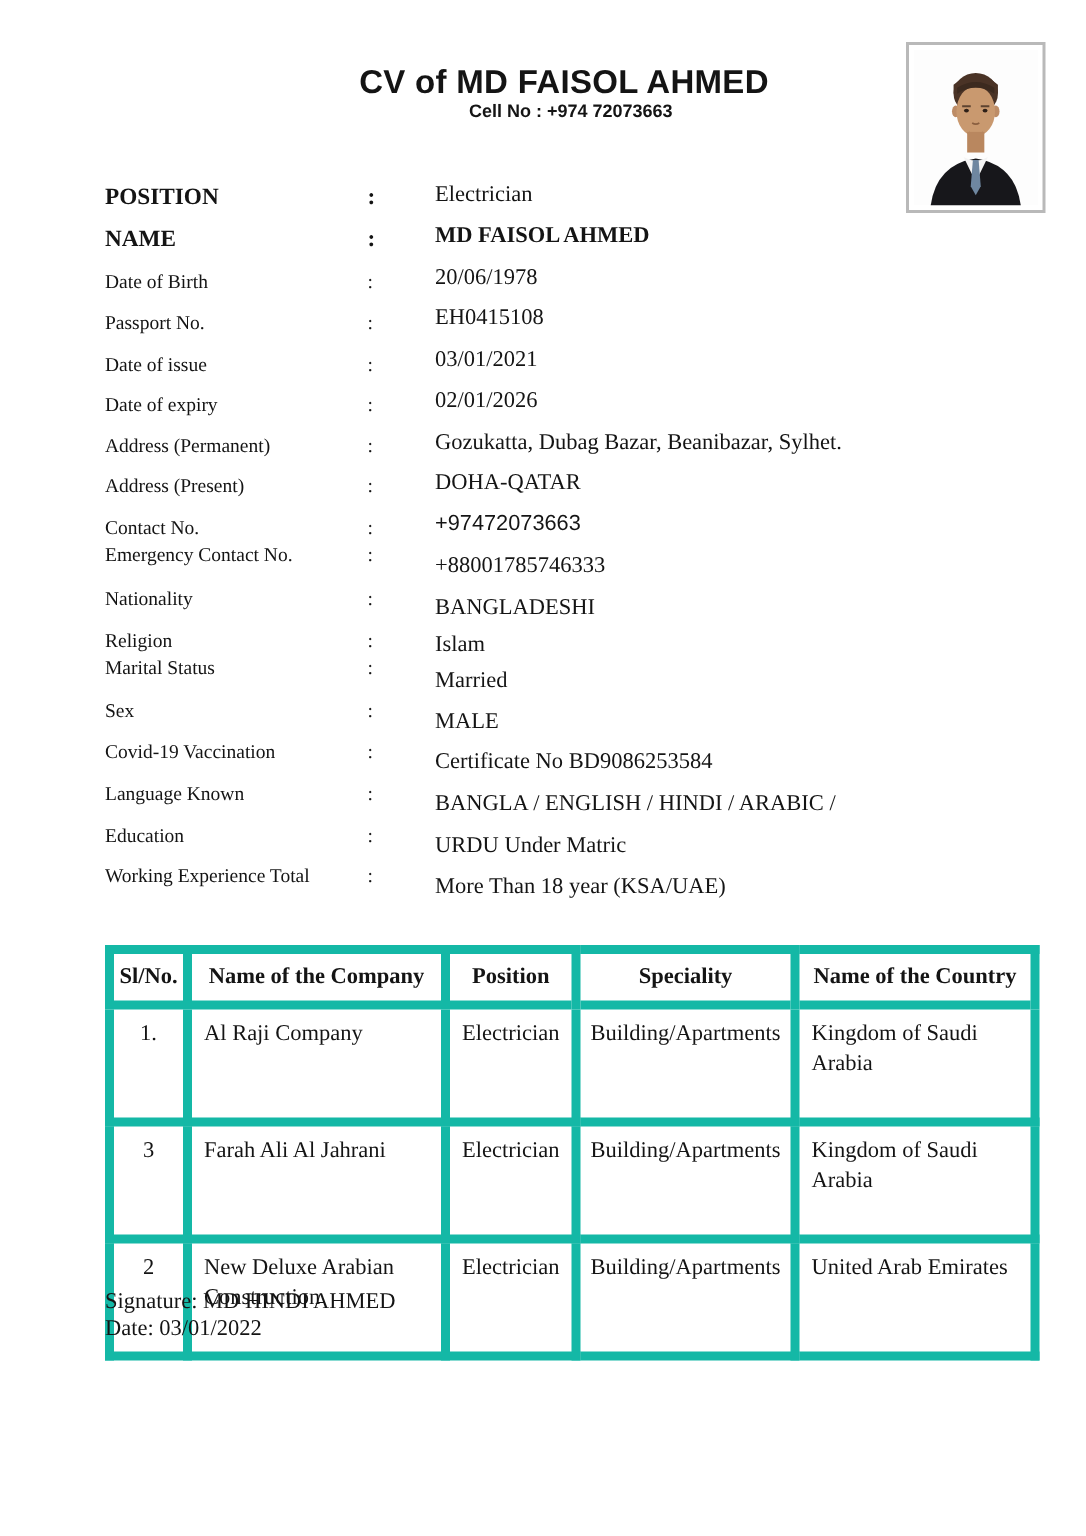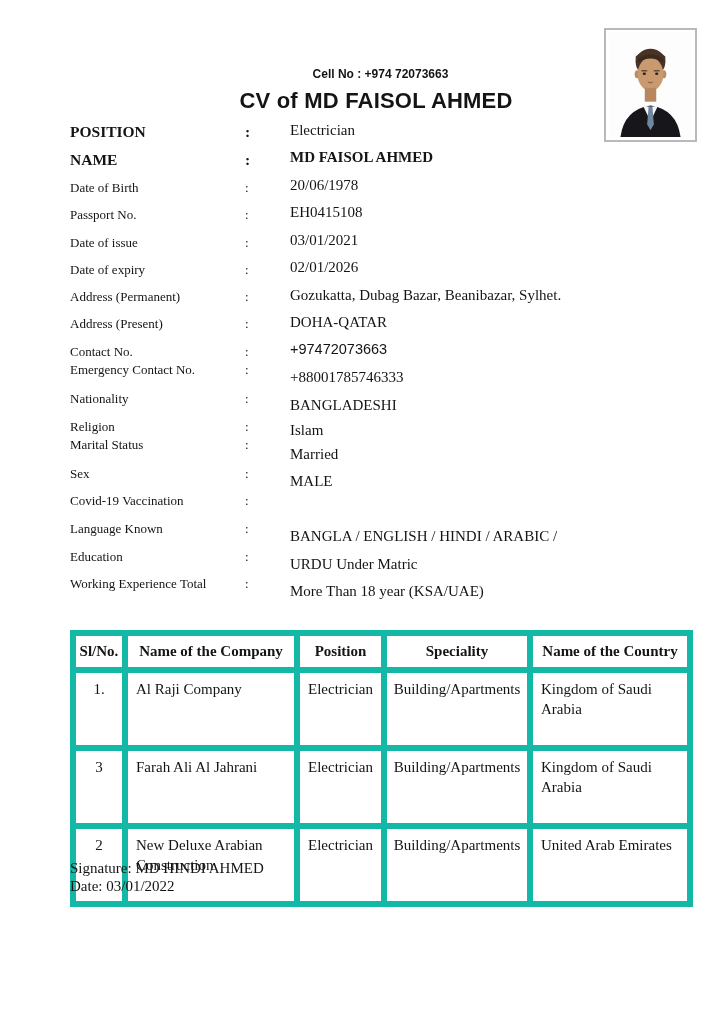--- a/index.html
+++ b/index.html
@@ -1,21 +1,21 @@
 <!DOCTYPE html>
 <html><head>
 <meta charset="utf-8">
 <style>
   html,body{margin:0;padding:0;background:#ffffff;}
   .page{position:relative;width:724px;height:1024px;background:#ffffff;
         font-family:"Liberation Serif",serif;color:#141414;overflow:hidden;}
 
   .title{position:absolute;top:44px;left:0;width:724px;box-sizing:border-box;padding-left:28px;
          text-align:center;font-family:"Liberation Sans",sans-serif;font-weight:700;
-         font-size:22px;line-height:1;letter-spacing:.2px;margin-top:46px;}
+         font-size:22px;line-height:1;letter-spacing:.2px;}
   .cellno{position:absolute;top:68px;left:0;width:724px;box-sizing:border-box;padding-left:37px;
           text-align:center;font-family:"Liberation Sans",sans-serif;font-weight:700;
           font-size:12px;line-height:1;}
 
   .photo-frame{position:absolute;left:604px;top:28px;width:93px;height:114px;
                border:2px solid #b9b9b9;background:#fff;box-sizing:border-box;padding:3px;}
   .photo-frame svg{display:block;width:100%;height:100%;}
 
   .lbl{position:absolute;left:70px;width:230px;font-size:13px;line-height:17px;white-space:nowrap;}
   .lbl .colon{position:absolute;left:175px;top:0;}
@@ -90,20 +90,21 @@
   <div class="val" style="top:232px">03/01/2021</div>
   <div class="val" style="top:259px">02/01/2026</div>
   <div class="val" style="top:287px">Gozukatta, Dubag Bazar, Beanibazar, Sylhet.</div>
   <div class="val" style="top:314px">DOHA-QATAR</div>
   <div class="val sans" style="top:341px">+97472073663</div>
   <div class="val" style="top:369px">+88001785746333</div>
   <div class="val" style="top:397px">BANGLADESHI</div>
   <div class="val" style="top:422px">Islam</div>
   <div class="val" style="top:446px">Married</div>
   <div class="val" style="top:473px">MALE</div>
+  <div class="val" style="top:500px">Certificate No BD9086253584</div>
   <div class="val" style="top:528px">BANGLA / ENGLISH / HINDI / ARABIC /</div>
   <div class="val" style="top:556px">URDU Under Matric</div>
   <div class="val" style="top:583px">More Than 18 year (KSA/UAE)</div>
 
   <table class="exp">
     <colgroup>
       <col style="width:52px">
         <col style="width:172px">
         <col style="width:87px">
         <col style="width:146px">

